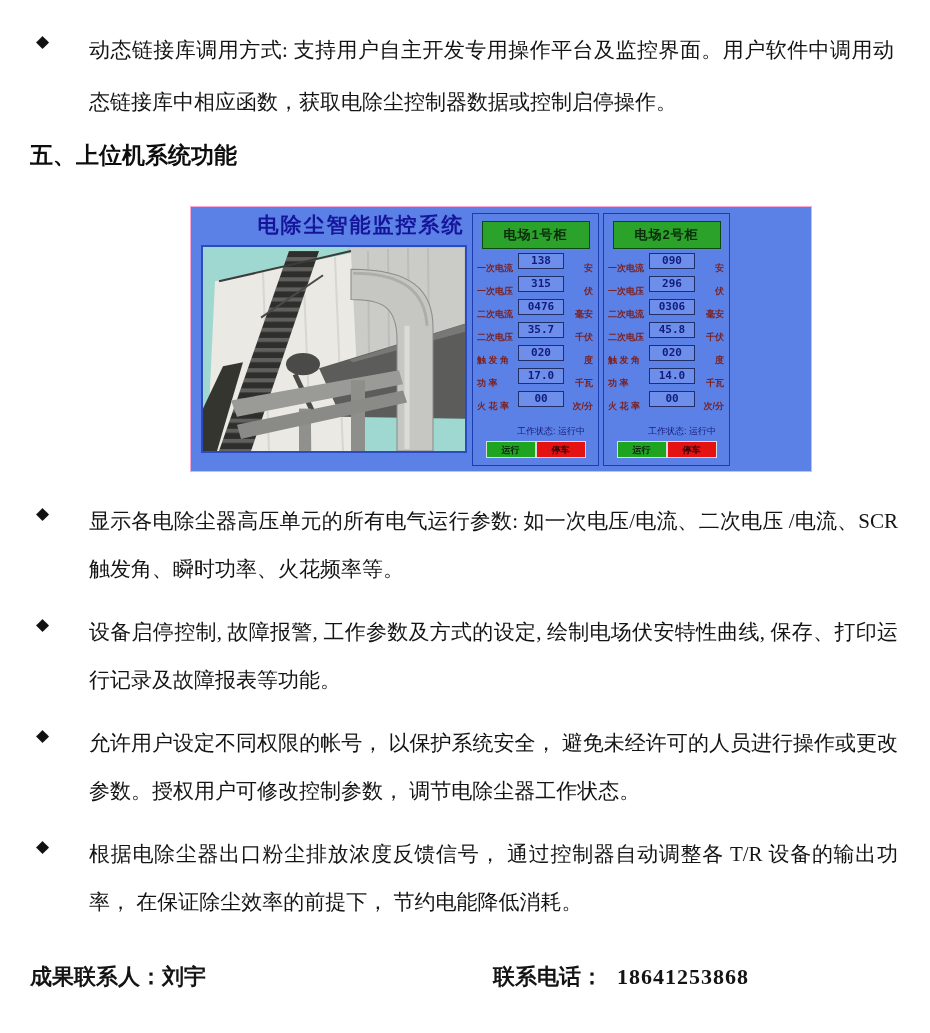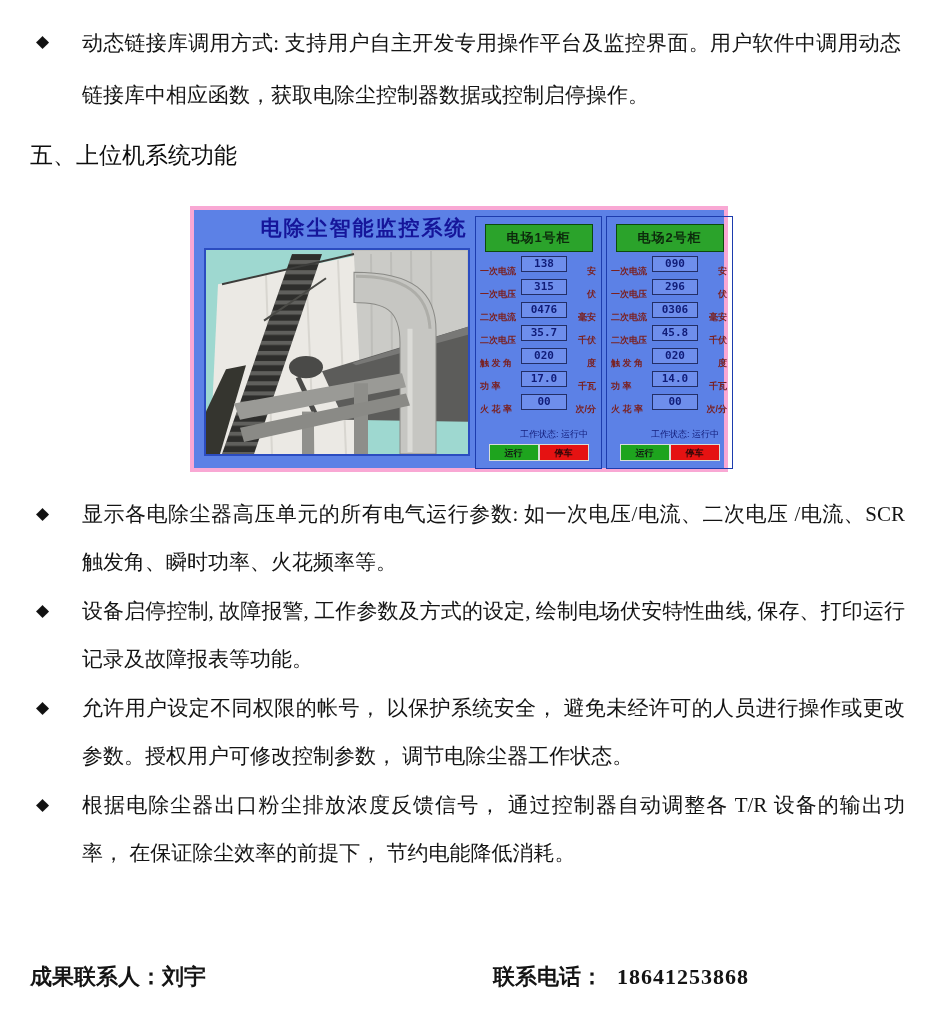--- a/index.html
+++ b/index.html
@@ -6,44 +6,44 @@
   body{
     width:930px;height:1033px;background:#ffffff;
     font-family:"Liberation Serif","DejaVu Serif",serif;
     color:#141414;position:relative;overflow:hidden;
   }
   .page{position:absolute;inset:0;}
 
   
   .bullet-item{display:flex;align-items:flex-start;}
   .diamond{flex:0 0 45px;text-align:left;padding-left:6px;font-size:17px;color:#111;}
-  .bullet-text{flex:1;text-align:justify;margin:1px;}
+  .bullet-text{flex:1;text-align:justify;margin:8px;}
 
   .intro-bullet{position:absolute;top:16px;left:30px;width:872px;font-size:21px;line-height:52px;}
   .intro-bullet .diamond{line-height:52px;}
 
   .section-heading{
     position:absolute;top:140px;left:30px;margin:0;
-    font-size:23px;font-weight:normal;color:#0d0d0d;
+    font-size:23px;font-weight:bold;color:#0d0d0d;
   }
 
   .features{position:absolute;top:490px;left:30px;width:876px;font-size:21px;line-height:47.5px;}
   .features .diamond{line-height:47.5px;}
 
   
   .footer{position:absolute;top:962px;left:0;width:930px;height:40px;font-size:22px;font-weight:bold;padding-left:40px;}
   .footer .contact{position:absolute;left:30px;top:0;}
   .footer .phone{position:absolute;left:480px;top:0;margin-left:13px;}
   .footer .phone-number{margin-left:14px;letter-spacing:1px;}
 
   
   .monitor{
-    position:absolute;left:190px;top:206px;width:538px;height:266px;
+    position:absolute;left:190px;top:206px;width:622px;height:266px;
     background:var(--background,#5c81e6);
-    border:4px solid #f9a8d4;box-sizing:border-box;
+    border:1px solid #f9a8d4;box-sizing:border-box;
     font-family:"Liberation Sans","DejaVu Sans",sans-serif;
   }
   .monitor-title{
     position:absolute;top:4px;left:36px;width:268px;text-align:center;
     font-size:21px;font-weight:bold;color:#15159a;
     font-family:"Liberation Serif","DejaVu Serif",serif;letter-spacing:2px;
   }
   .photo{
     position:absolute;left:10px;top:38px;width:266px;height:208px;
     border:2px solid #2b4cc0;box-sizing:border-box;background:#9ed8d0;

